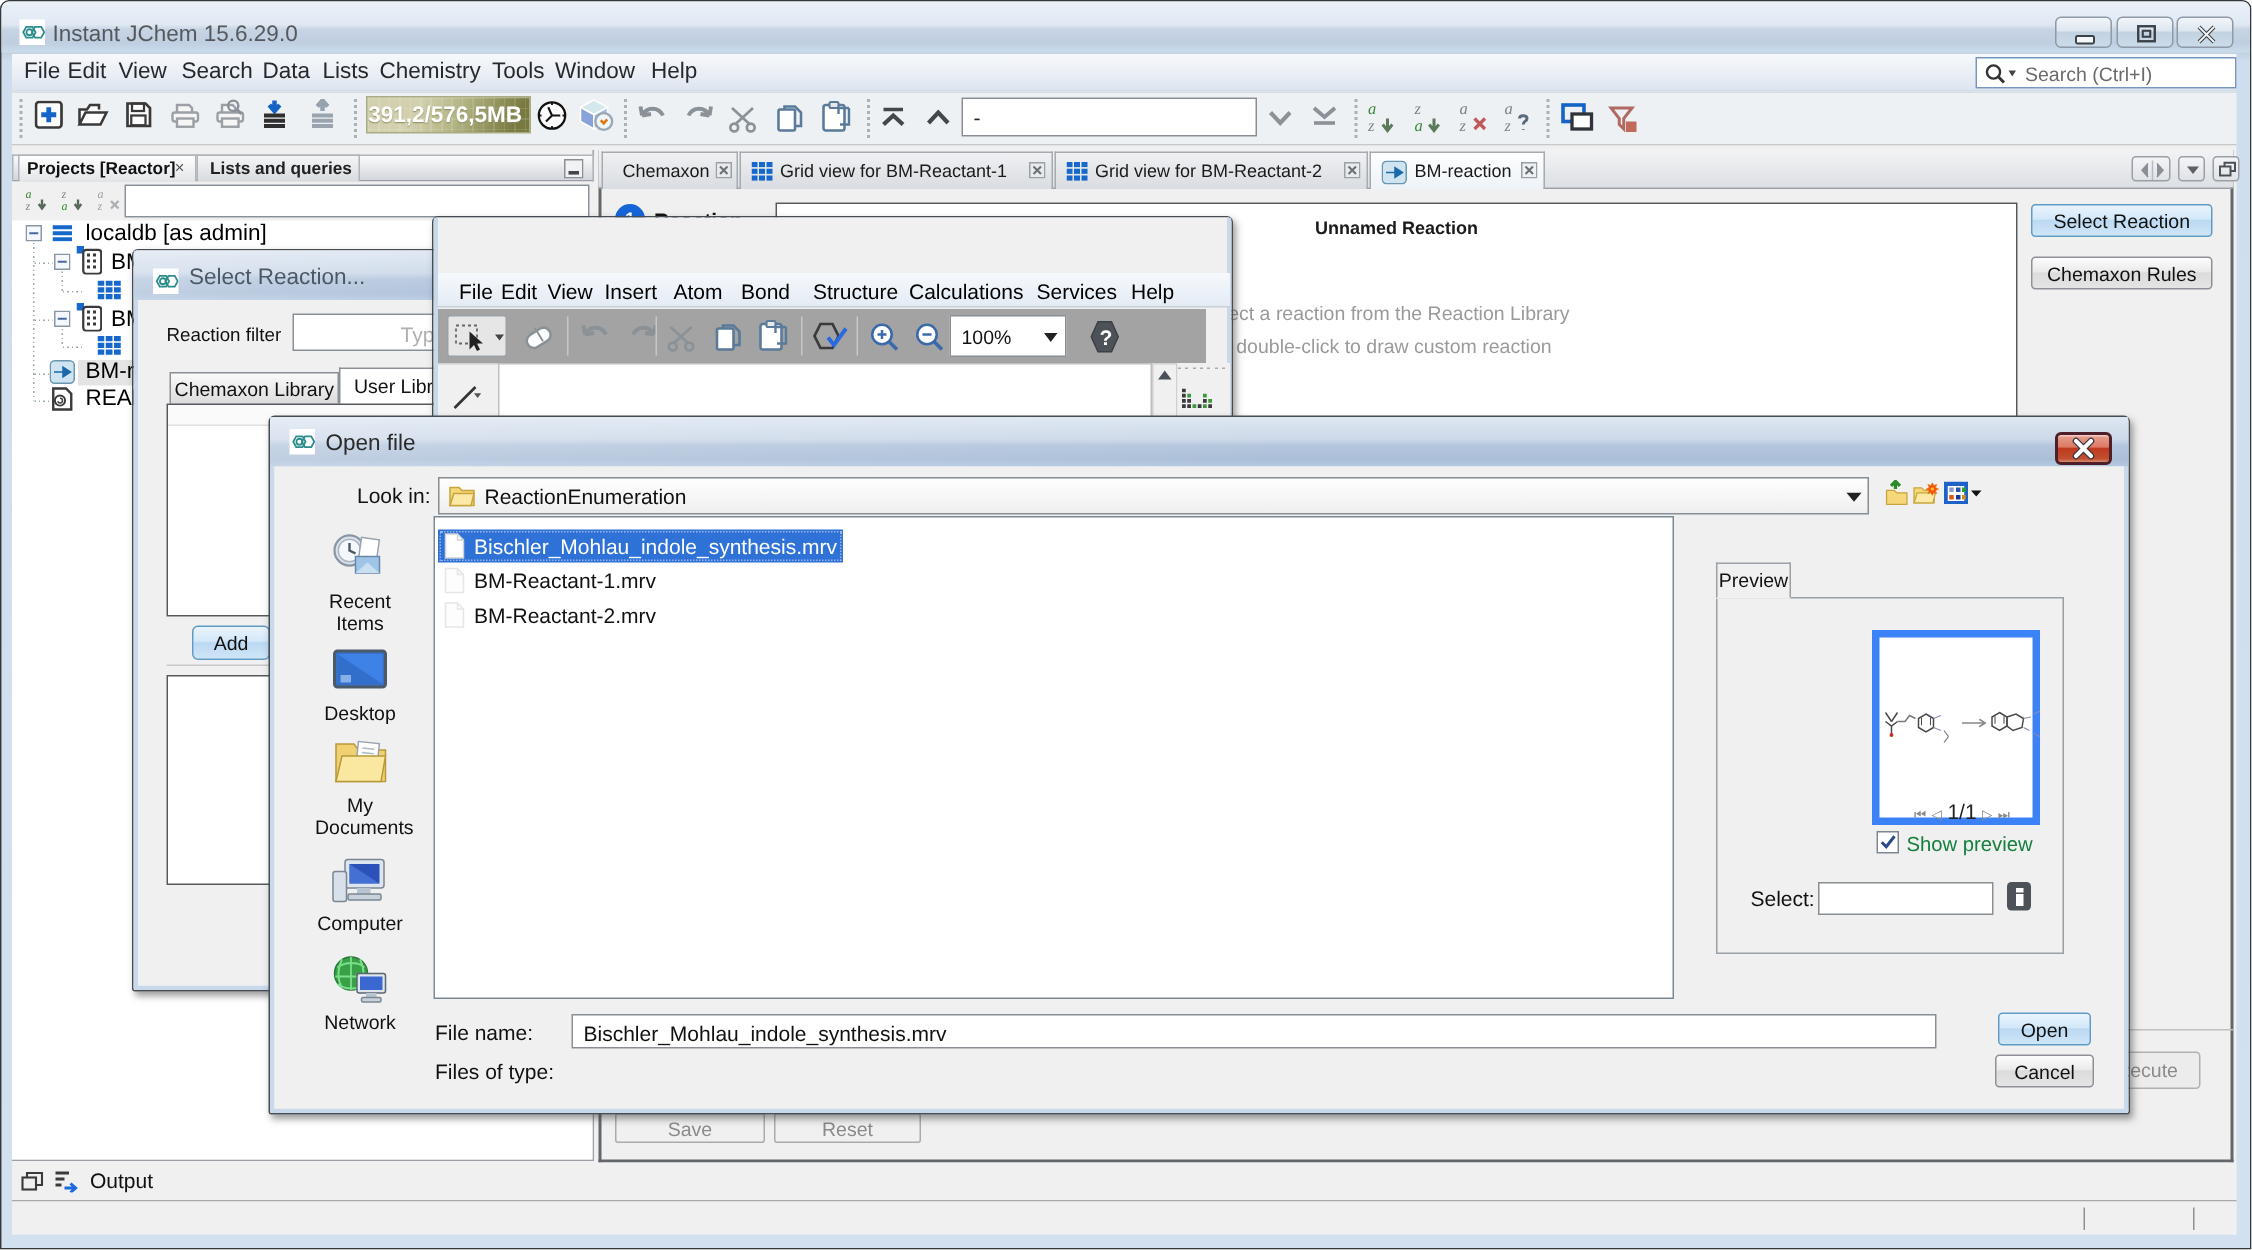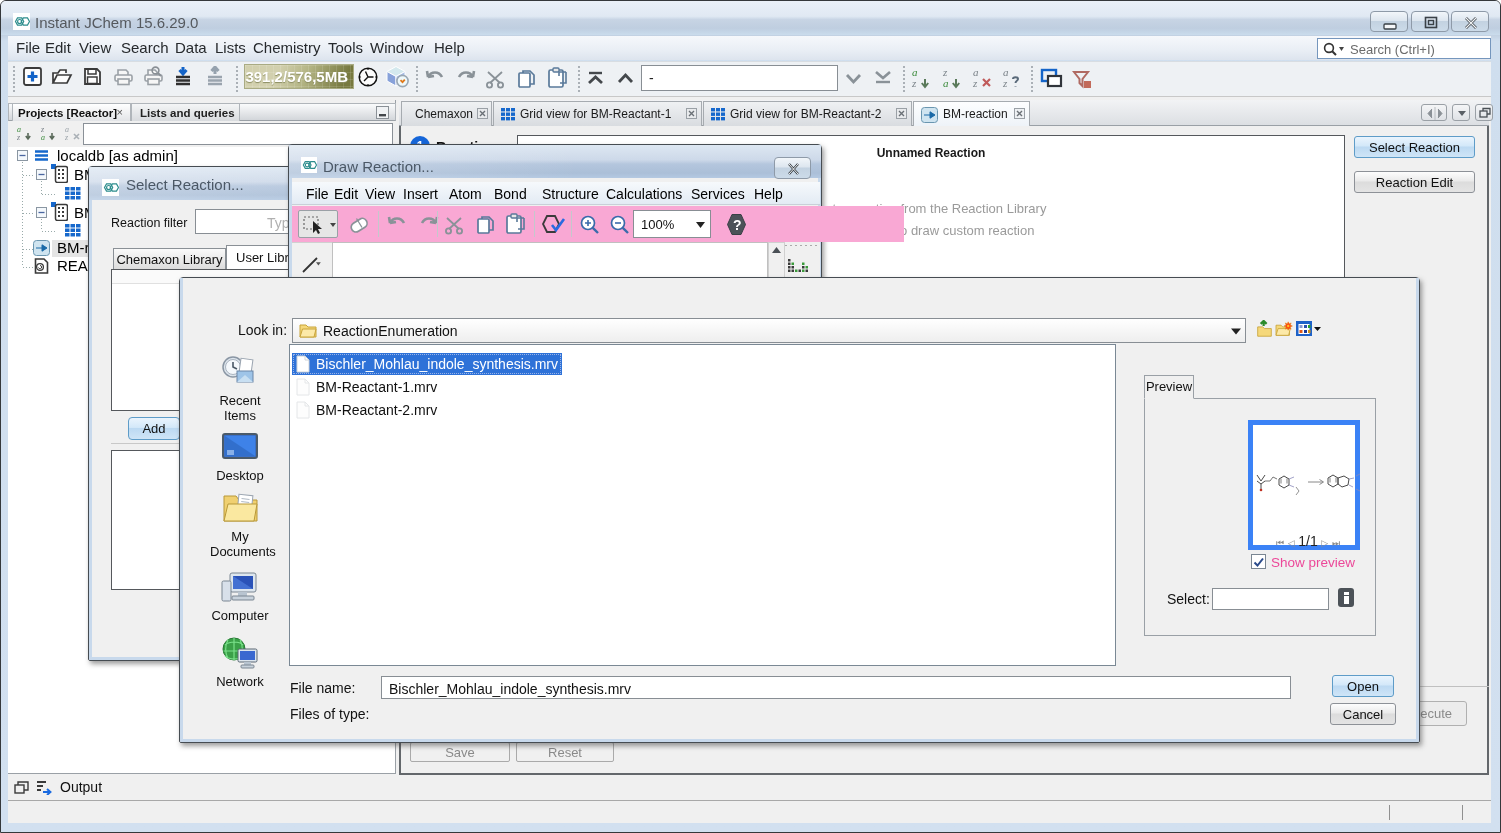--- a/index.html
+++ b/index.html
@@ -518,21 +518,21 @@
 
     <div class="abs" style="left:410px;top:136px;width:20px;height:20px;border-radius:50%;background:#1565d8;color:#fff;font-size:12px;font-weight:bold;text-align:center;line-height:20px;">1</div>
     <span class="abs" style="left:436px;top:139px;font-size:14px;font-weight:bold;color:#111;">Reaction</span>
     <div class="rxbox" style="width:828px;"></div>
     <div class="abs" style="left:517px;top:135px;width:828px;text-align:center;">
       <span style="font-size:12px;font-weight:bold;color:#1a1a1a;position:relative;top:8px;text-align:center;">Unnamed Reaction</span>
     </div>
     <span class="abs" style="left:800px;top:201px;font-size:13px;color:#9a9a9a;">Select a reaction from the Reaction Library</span>
     <span class="abs" style="left:809px;top:223px;font-size:13px;color:#9a9a9a;">or double-click to draw custom reaction</span>
     <div class="btn btnblue" style="left:1354px;top:136px;width:121px;height:22px;line-height:21px;">Select Reaction</div>
-    <div class="btn" style="left:1354px;top:171px;width:121px;height:22px;line-height:21px;">Reaction Edit</div>
+    <div class="btn" style="left:1354px;top:171px;width:121px;height:22px;line-height:21px;">Chemaxon Rules</div>
 
     <div class="abs" style="left:1346px;top:686px;width:143px;height:1px;background:#c0c0c0;"></div>
     <div class="btn" style="left:1390px;top:701px;width:77px;height:25px;line-height:24px;color:#8a8a8a;background:#ececec;border-color:#b0b0b0;">Execute</div>
 
     <div class="btn" style="left:410px;top:742px;width:100px;height:20px;line-height:19px;color:#8a8a8a;background:#f0f0f0;border-color:#aaa;border-radius:2px;">Save</div>
     <div class="btn" style="left:516px;top:742px;width:98px;height:20px;line-height:19px;color:#8a8a8a;background:#f0f0f0;border-color:#aaa;border-radius:2px;">Reset</div>
   </div>
 
   <div id="bottombars">
     <div class="abs graybg" style="left:8px;top:775px;width:1483px;height:25px;">
@@ -576,52 +576,35 @@
     <div class="abs" style="left:137px;top:78px;width:115px;height:25px;border:1px solid #8a9096;border-bottom:1px solid #fff;background:#fff;font-size:13px;color:#111;text-align:left;padding-left:9px;line-height:24px;white-space:nowrap;overflow:hidden;">User Library</div>
     <div class="abs" style="left:22px;top:102px;width:556px;height:142px;border:1px solid #55585c;background:#fff;">
       <div class="abs" style="left:0;top:0;width:554px;height:14px;background:#fafafa;border-bottom:1px solid #e0e0e0;"></div>
     </div>
     <div class="btn btnblue" style="left:39px;top:250px;width:52px;height:23px;line-height:22px;border-radius:4px;">Add</div>
     <div class="abs" style="left:22px;top:276px;width:556px;height:1px;background:#c8c8c8;"></div>
     <div class="abs" style="left:22px;top:283px;width:556px;height:140px;border:1px solid #55585c;background:#fff;"></div>
   </div>
   <div id="dlg-draw" class="dlg" style="left:288px;top:144px;width:534px;height:560px;z-index:20;">
     <div class="dlg-inner"></div>
-    <div class="dlg-title">
-      <div class="iconbox" style="left:12px;top:12px;width:16px;height:16px;"></div>
-      <svg class="abs" style="left:12px;top:12px;" width="16" height="16" viewBox="0 0 17 17">
-        <g fill="none" stroke="#2d8d8d" stroke-width="1.2">
-          <path d="M2.5 8.5 L4.5 4.9 L8.7 4.9 L10.7 8.5 L8.7 12.1 L4.5 12.1 Z"></path>
-          <path d="M8.3 8.5 L10.3 4.9 L14.5 4.9 L16.5 8.5 L14.5 12.1 L10.3 12.1 Z"></path>
-          <circle cx="6.6" cy="8.5" r="2"></circle>
-        </g>
-      </svg>
-      <span class="t" style="left:34px;top:13px;">Draw Reaction...</span>
-      <div class="abs" style="left:485px;top:12px;width:37px;height:22px;border:1px solid #8e9aa8;border-radius:4px;background:linear-gradient(#f2f6fa,#dde6ef 45%,#c3d2e1 50%,#ccdbe9);">
-        <svg width="37" height="22">
-            <path d="M14 6 L23 16 M23 6 L14 16" stroke="#3a4147" stroke-width="2.4"></path>
-            <path d="M14 6 L23 16 M23 6 L14 16" stroke="#f2f4f6" stroke-width="1"></path>
-          </svg>
-      </div>
-    </div>
 
     <div class="abs" style="left:3px;top:37px;width:528px;height:23px;background:linear-gradient(#f6f9fc,#e3ebf4);border-bottom:1px solid #c8d0d8;">
       <span class="abs" style="left:14px;top:4px;font-size:14px;">File</span>
       <span class="abs" style="left:42px;top:4px;font-size:14px;">Edit</span>
       <span class="abs" style="left:73px;top:4px;font-size:14px;">View</span>
       <span class="abs" style="left:111px;top:4px;font-size:14px;">Insert</span>
       <span class="abs" style="left:157px;top:4px;font-size:14px;">Atom</span>
       <span class="abs" style="left:202px;top:4px;font-size:14px;">Bond</span>
       <span class="abs" style="left:250px;top:4px;font-size:14px;">Structure</span>
       <span class="abs" style="left:314px;top:4px;font-size:14px;">Calculations</span>
       <span class="abs" style="left:399px;top:4px;font-size:14px;">Services</span>
       <span class="abs" style="left:462px;top:4px;font-size:14px;">Help</span>
     </div>
 
-    <div class="abs" style="left:3px;top:61px;width:612px;height:36px;background:#f9a8d4;">
+    <div class="abs" style="left:3px;top:61px;width:512px;height:36px;background:#a3a3a3;">
       <div class="abs" style="left:6px;top:4px;width:40px;height:28px;border:1px solid #9aa0a6;background:#e6e6e6;border-radius:2px;">
         <svg width="40" height="28">
             <rect x="5" y="6" width="14" height="12" fill="none" stroke="#666" stroke-width="1.2" stroke-dasharray="2 2"></rect>
             <path d="M14 10 L14 22 L17 19 L19 23 L21 22 L19 18 L23 18 Z" fill="#222"></path>
             <path d="M31 12 l6 0 l-3 4 z" fill="#444"></path>
           </svg>
       </div>
       <svg class="abs" style="left:55px;top:8px;" width="24" height="20" viewBox="0 0 24 20">
           <rect x="3.5" y="6.5" width="17" height="9.5" rx="4.7" transform="rotate(-32 12 11)" fill="#fff" stroke="#8a9298" stroke-width="1.7"></rect>
           <path d="M9.5 4.5 L15 13.5" stroke="#8a9298" stroke-width="1.3"></path>
@@ -709,20 +692,37 @@
             <rect x="7" y="10.5" width="2.5" height="2.5"></rect>
             <rect x="14" y="3.5" width="2.5" height="2.5"></rect>
             <rect x="17.5" y="7" width="2.5" height="2.5"></rect>
             <rect x="14" y="10.5" width="2.5" height="2.5"></rect>
           </g>
       </svg>
     </div>
   </div>
   <div id="dlg-open" class="dlg" style="left:179px;top:277px;width:1241px;height:466px;z-index:30;">
     <div class="dlg-inner"></div>
+    <div class="dlg-title">
+      <div class="iconbox" style="left:13px;top:8px;width:17px;height:17px;"></div>
+      <svg class="abs" style="left:13px;top:8px;" width="17" height="17" viewBox="0 0 17 17">
+        <g fill="none" stroke="#2d8d8d" stroke-width="1.2">
+          <path d="M2.5 8.5 L4.5 4.9 L8.7 4.9 L10.7 8.5 L8.7 12.1 L4.5 12.1 Z"></path>
+          <path d="M8.3 8.5 L10.3 4.9 L14.5 4.9 L16.5 8.5 L14.5 12.1 L10.3 12.1 Z"></path>
+          <circle cx="6.6" cy="8.5" r="2"></circle>
+        </g>
+      </svg>
+      <span class="t" style="left:37px;color:#2a2a2a;">Open file</span>
+      <div class="redx" style="left:1190px;top:10px;">
+        <svg width="34" height="20">
+            <path d="M12 4 L22 14 M22 4 L12 14" stroke="#334" stroke-width="4.4" stroke-linecap="round"></path>
+            <path d="M12 4 L22 14 M22 4 L12 14" stroke="#fff" stroke-width="2.8" stroke-linecap="round"></path>
+          </svg>
+      </div>
+    </div>
 
     <span class="abs" style="left:58px;top:44px;font-size:14px;color:#111;">Look in:</span>
     <div class="field" style="left:112px;top:40px;width:954px;height:25px;background:linear-gradient(#fff,#eee);">
       <svg class="abs" style="left:6px;top:3px;" width="18" height="17" viewBox="0 0 18 17">
         <path d="M1 15 V3 H7 L9 5 H17 V15 Z" fill="#f5d87a" stroke="#c8a43a" stroke-width="1"></path>
         <path d="M1 15 L3.5 7 H17 L15 15 Z" fill="#fce9a8" stroke="#c8a43a" stroke-width="1"></path>
       </svg>
       <span class="abs" style="left:30px;top:4px;font-size:14px;color:#111;">ReactionEnumeration</span>
       <svg class="abs" style="left:937px;top:8px;" width="12" height="9">
           <path d="M1 1.5 L6 7.5 L11 1.5 Z" fill="#222"></path>
@@ -846,21 +846,21 @@
         </svg>
         <div class="abs" style="left:0px;top:108px;width:110px;text-align:center;font-size:13px;color:#222;">
           <span style="color:#8a8a8a;font-size:9px;">⏮</span> <span style="color:#8a8a8a;font-size:9px;">◁</span> <span style="font-size:14px;">1/1</span> <span style="color:#8a8a8a;font-size:9px;">▷</span> <span style="color:#8a8a8a;font-size:9px;">⏭</span>
         </div>
       </div>
       <div class="abs" style="left:106px;top:155px;width:15px;height:15px;background:#fff;border:1px solid #7a8692;">
         <svg width="13" height="13">
             <path d="M2.5 6.5 L5.5 9.5 L11 2.5" fill="none" stroke="#2a4a8a" stroke-width="2"></path>
           </svg>
       </div>
-      <span class="abs" style="left:126px;top:156px;font-size:13.5px;color:#ec4899;">Show preview</span>
+      <span class="abs" style="left:126px;top:156px;font-size:13.5px;color:#15803d;">Show preview</span>
       <span class="abs" style="left:22px;top:192px;font-size:14px;color:#111;">Select:</span>
       <div class="field" style="left:67px;top:189px;width:117px;height:22px;"></div>
       <div class="abs" style="left:193px;top:189px;width:16px;height:19px;background:#4c5258;border-radius:3px;">
         <svg width="17" height="20">
             <rect x="6" y="4" width="5" height="3" fill="#fff"></rect>
             <rect x="6" y="8" width="5" height="8" fill="#fff"></rect>
           </svg>
       </div>
     </div>
 

